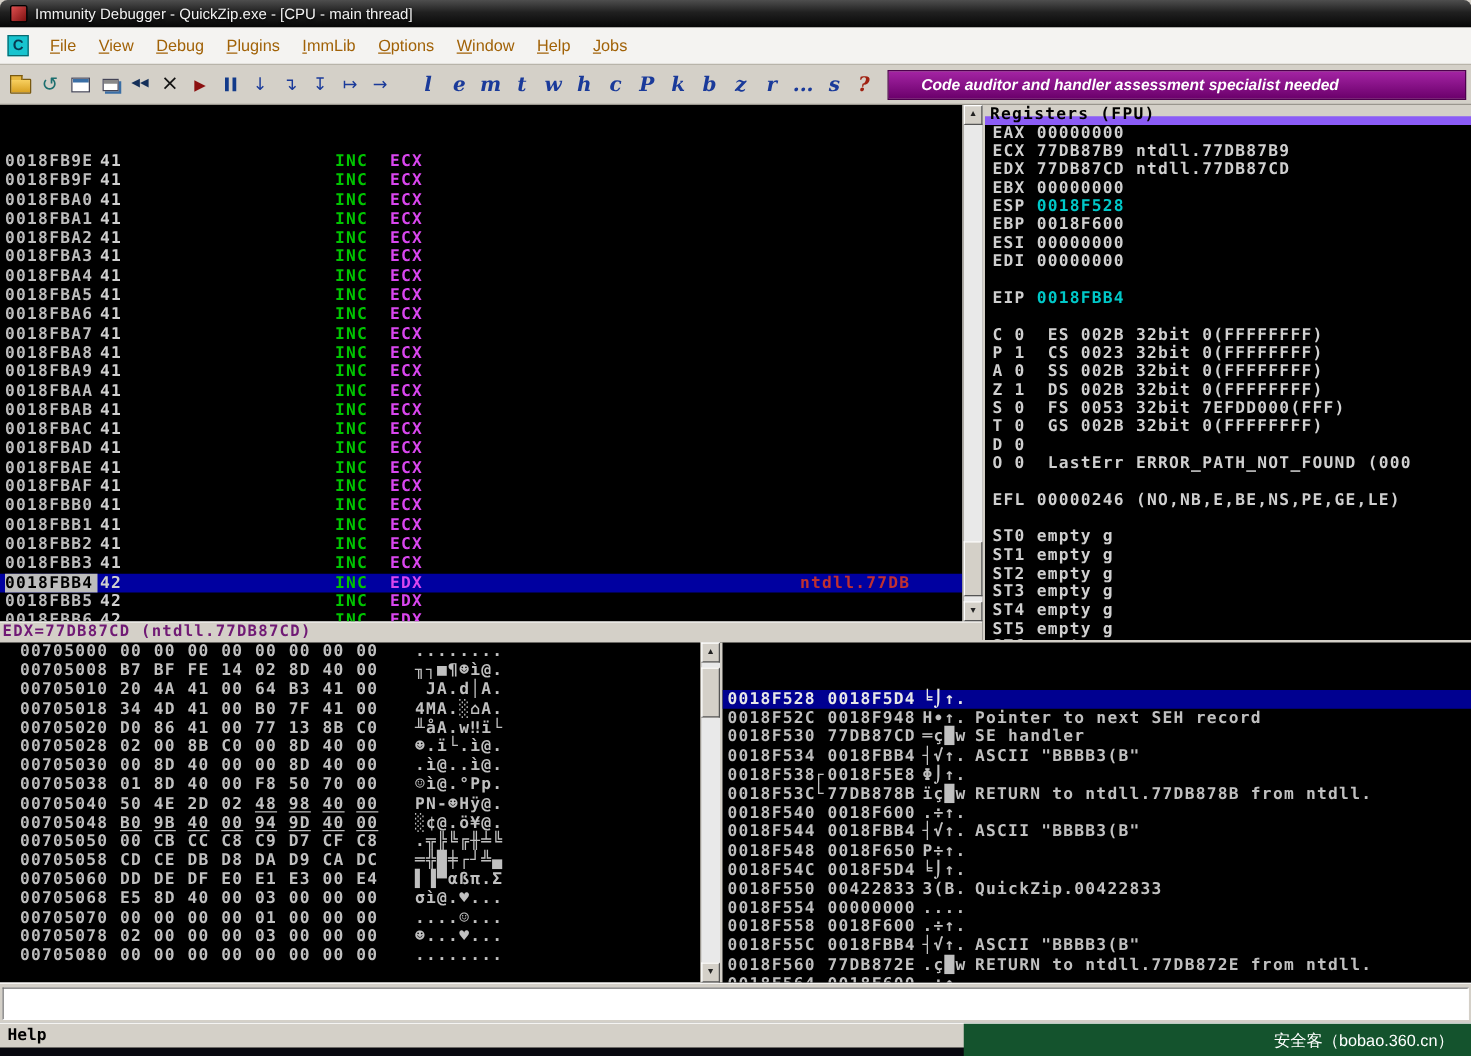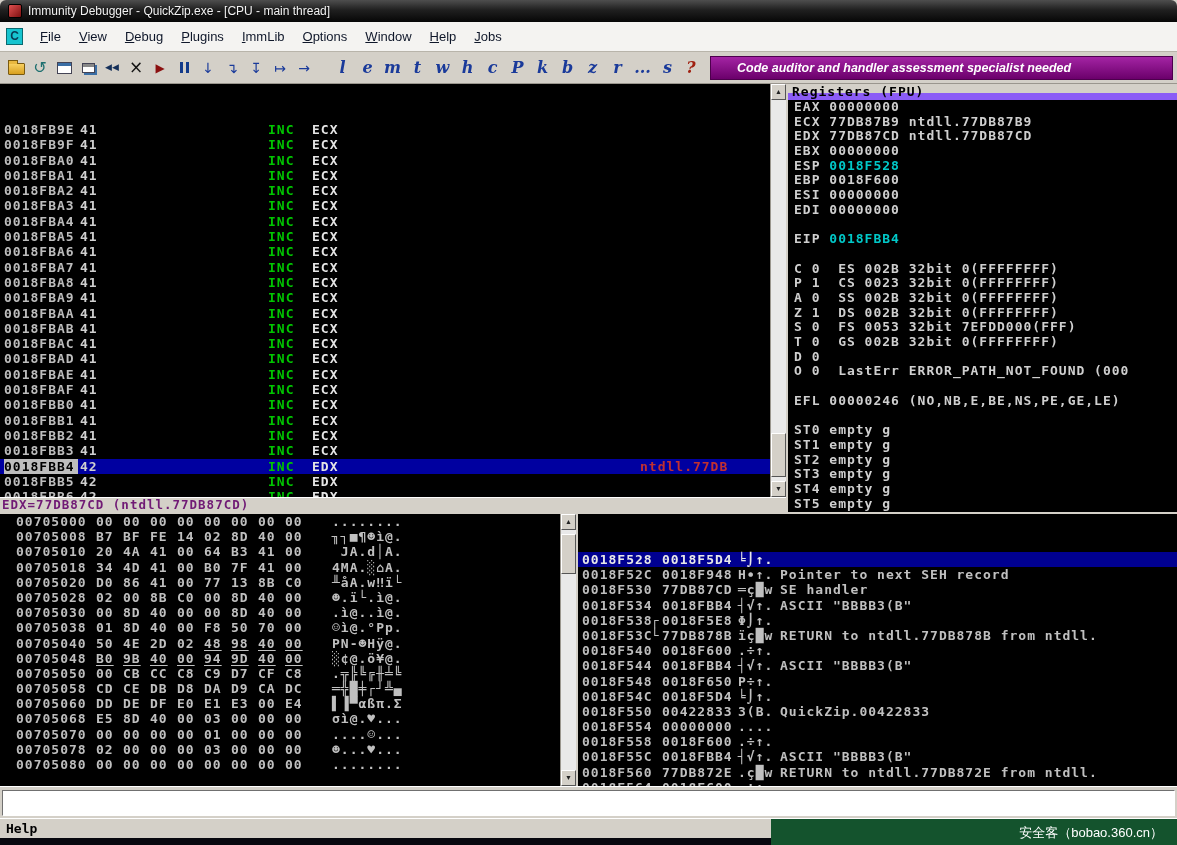--- a/index.html
+++ b/index.html
@@ -9,21 +9,21 @@
 
   
   .titlebar{height:22px;background:linear-gradient(#4e4e4e,#202020 45%,#060606);display:flex;align-items:center;padding:0 8px;border-radius:6px 6px 0 0;flex:0 0 auto}
   .app-icon{width:14px;height:14px;margin-right:6px;background:linear-gradient(135deg,#e05050,#7c1010);border:1px solid #000;border-radius:2px;flex:0 0 auto}
   .title-text{font-size:12px;color:#f2f2f2;text-shadow:0 1px 2px #000;white-space:nowrap}
 
   
   .menubar{height:30px;background:#f4f3f1;display:flex;align-items:center;padding:0 4px;border-bottom:1px solid #b8b4aa;flex:0 0 auto}
   .cwin-icon{width:17px;height:17px;background:#17c4cf;color:#073a52;font-weight:bold;font-size:12px;line-height:15px;text-align:center;border:1px solid #0a6a70;margin:0 8px 0 2px}
   .menu-items{display:flex}
-  .menu-item{padding:0 9px;font-size:13px;color:#0f172a;line-height:28px;cursor:default}
+  .menu-item{padding:0 9px;font-size:13px;color:#a16207;line-height:28px;cursor:default}
 
   
   .toolbar{height:32px;background:#d4d0c8;display:flex;align-items:center;padding:0 4px;border-bottom:1px solid #9a968e;flex:0 0 auto}
   .tb-icons{display:flex;align-items:center}
   .tbtn{width:24px;height:24px;display:flex;align-items:center;justify-content:center}
   .tglyph{font-family:"DejaVu Sans",sans-serif;line-height:1}
   .ic-folder{width:17px;height:12px;background:linear-gradient(#f8d060,#d8a020);border:1px solid #7a5a10;border-radius:1px;position:relative;margin-top:3px}
   .ic-folder::before{content:"";position:absolute;top:-4px;left:-1px;width:8px;height:3px;background:#e8b840;border:1px solid #7a5a10;border-bottom:none}
   .ic-window{width:15px;height:12px;background:#fff;border:1px solid #445;box-shadow:inset 0 3px 0 #3a6ea5}
   .ic-cascade{width:13px;height:10px;background:#fff;border:1px solid #445;box-shadow:inset 0 3px 0 #888,2px 2px 0 #3a6ea5}
@@ -41,21 +41,21 @@
   .left-top{width:786px;display:flex;flex-direction:column;flex:0 0 auto}
   .disasm-wrap{height:413px;display:flex}
   .disasm{width:770px;background:#000;position:relative;overflow:hidden}
   .drow{position:relative;height:15.3px;font-size:13px;line-height:15.3px;color:#bdbdbd}
   .drow.sel{background:#0000a0}
   .daddr{position:absolute;left:4px;width:74px}
   .drow.sel .daddr{background:#bdbdbd;color:#000}
   .dbytes{position:absolute;left:80px;color:#cfcfcf}
   .dins{position:absolute;left:268px}
   .mn{display:inline-block;width:44px;color:#00c400}
-  .op{color:#e5e5e5}
+  .op{color:#d946ef}
   .dcm{position:absolute;left:640px;color:#c03030}
 
   
   .vscroll{width:16px;background:#e9e9e9;position:relative;border-left:1px solid #9a968e;flex:0 0 auto}
   .sb-btn{position:absolute;left:0;width:15px;height:16px;background:#d4d0c8;border:1px solid;border-color:#fff #555 #555 #fff;font-size:7px;text-align:center;line-height:14px;color:#222}
   .sb-up{top:0}.sb-down{bottom:0}
   .sb-thumb{position:absolute;left:0;width:15px;background:#d4d0c8;border:1px solid;border-color:#fff #555 #555 #fff}
 
   .info-line{height:15px;background:#d4d0c8;border-top:1px solid #fff;font-size:12.5px;line-height:14px;padding-left:2px;color:#701a75}
 

